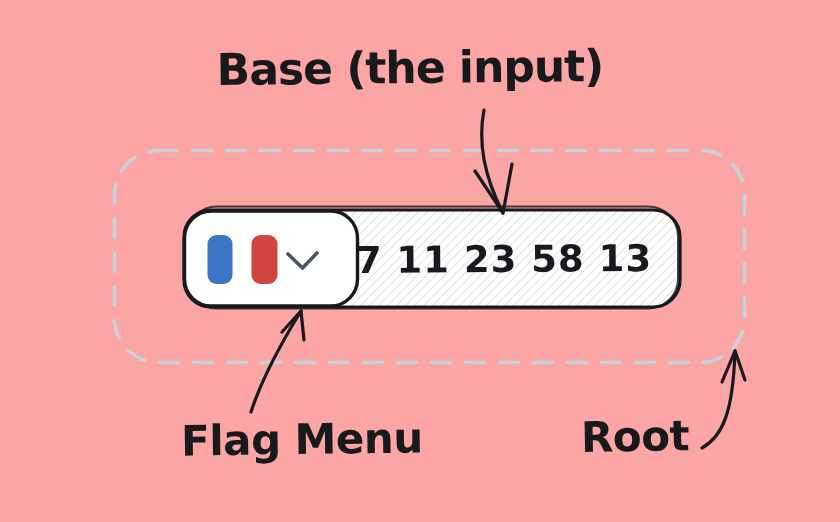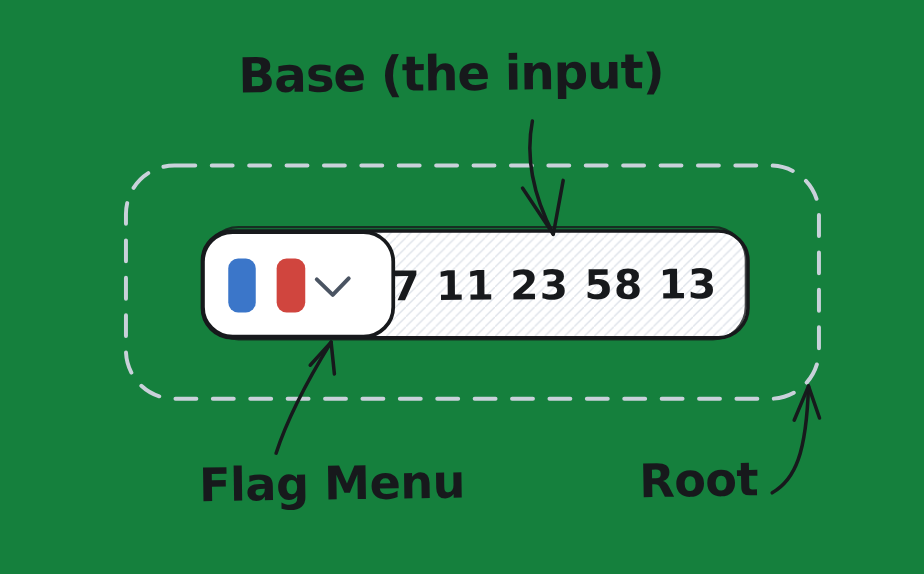--- a/index.html
+++ b/index.html
@@ -8,21 +8,21 @@
     background: #ffffff;
     width: 840px;
     height: 522px;
     overflow: hidden;
     font-family: "DejaVu Sans", "Liberation Sans", sans-serif;
   }
   .canvas {
     position: relative;
     width: 840px;
     height: 522px;
-    background: #15803d;
+    background: #fca5a5;
   }
   .layer {
     position: absolute;
     left: 0;
     top: 0;
   }
   .label {
     position: absolute;
     color: #17191c;
     font-weight: 700;

